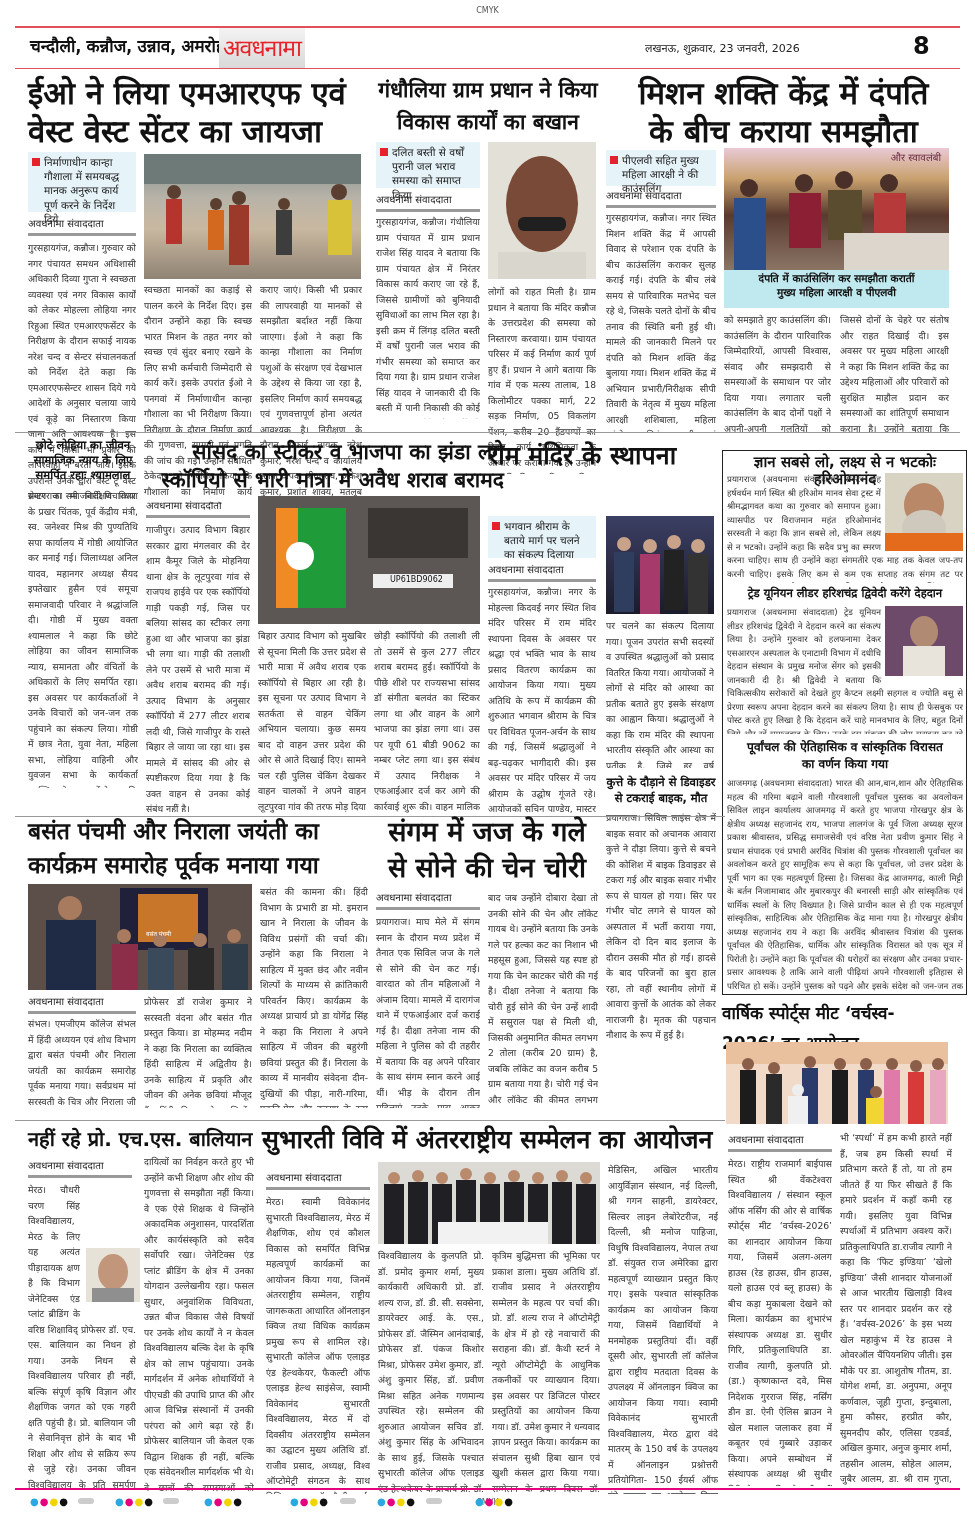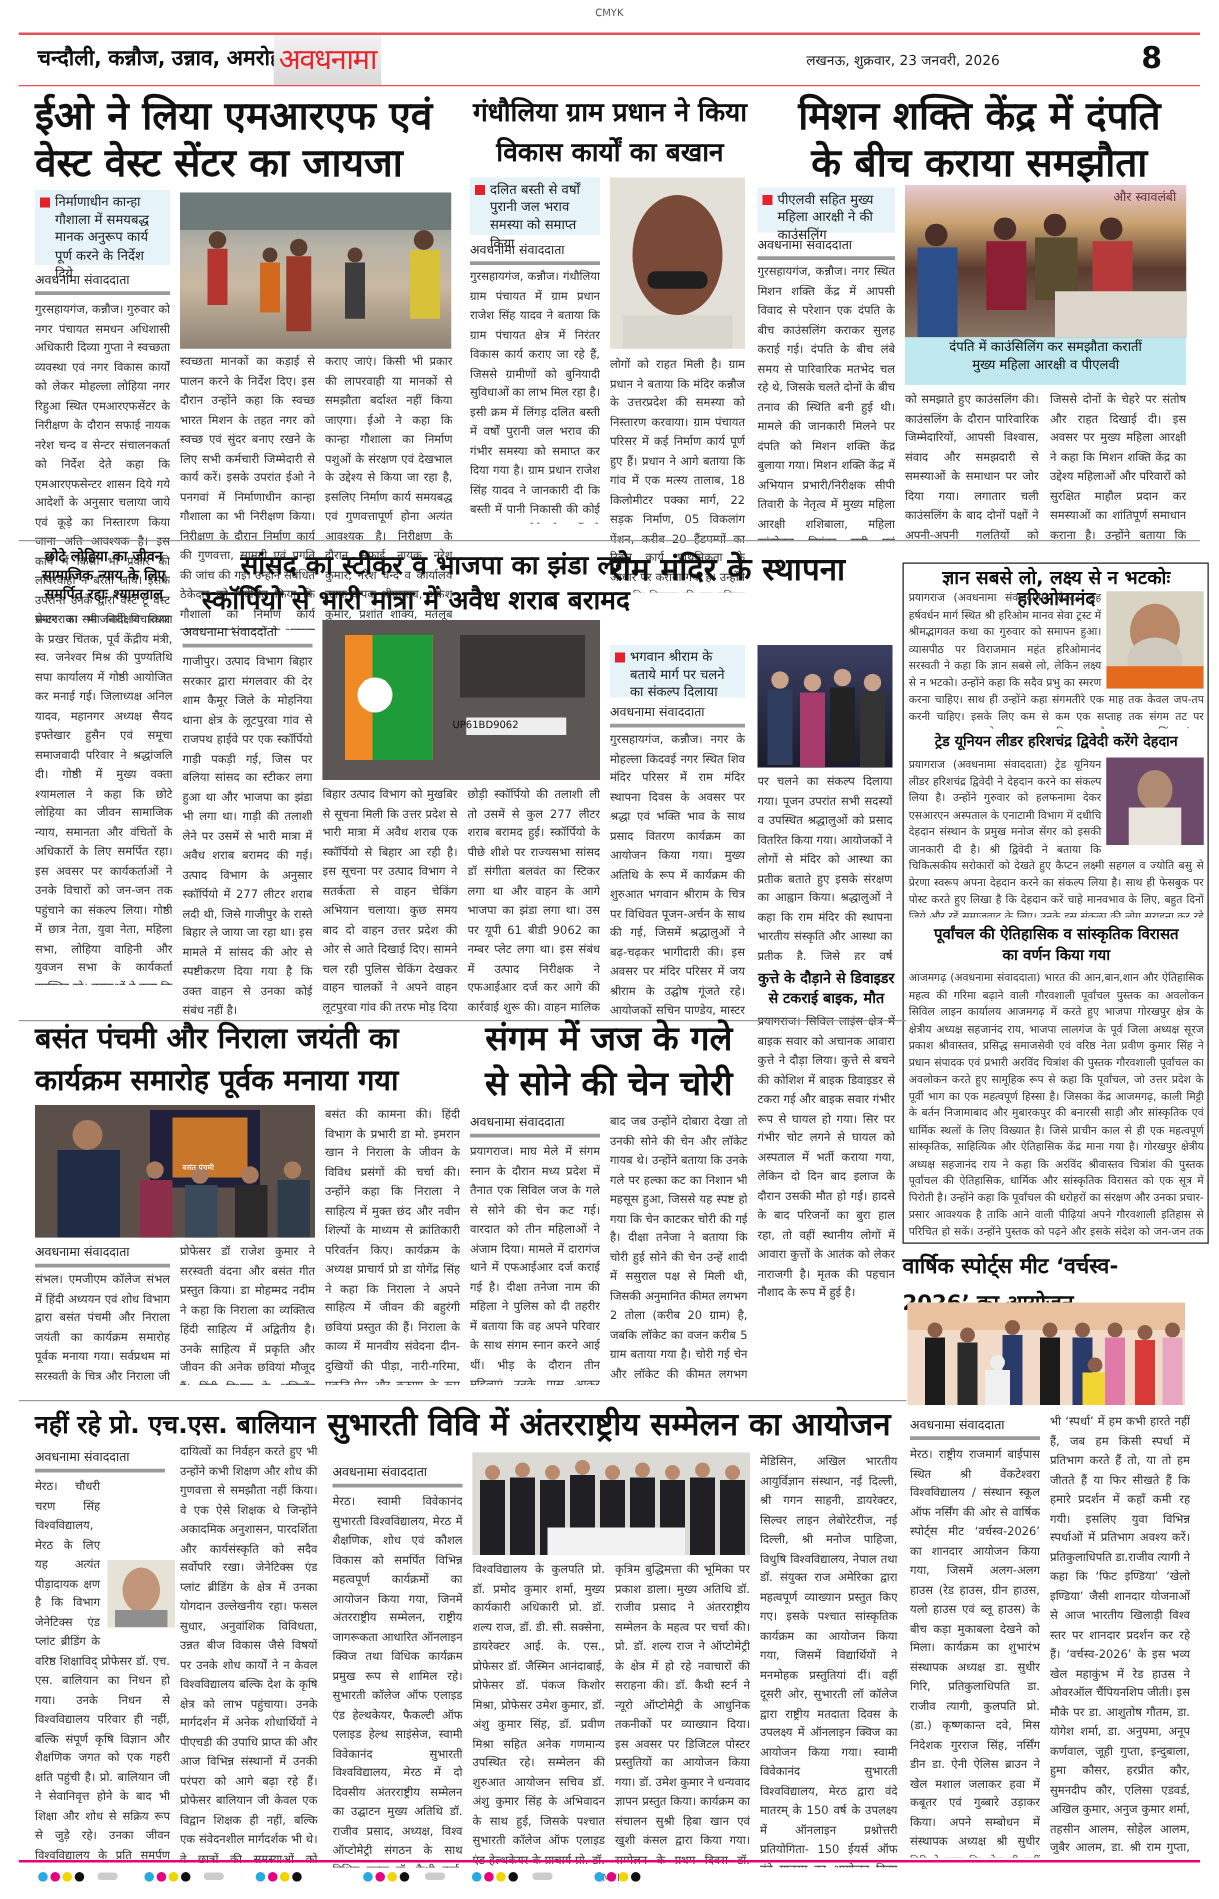--- a/index.html
+++ b/index.html
@@ -10,21 +10,21 @@
 .mast-left{left:30px;top:34px;font-size:17px;font-weight:bold;color:#111;font-family:"DejaVu Sans Condensed","DejaVu Sans",sans-serif}
 .logo-box{left:219px;top:28px;width:86px;height:40px;background:linear-gradient(#f3f3f3,#d9d9d9);text-align:center;color:#e6232a;font-weight:normal;font-size:23px;line-height:40px;letter-spacing:-1px}
 .mast-date{left:645px;top:40px;font-size:11px;color:#222}
 .pageno{left:913px;top:32px;font-size:24px;font-weight:bold;color:#111}
 .hl{font-weight:bold;color:#111;line-height:1.1;font-family:"DejaVu Sans",sans-serif}
 .sub{background:#e6f3f8;font-size:10.5px;line-height:1.35;padding:3px 4px 3px 16px;position:absolute;color:#222}
 .sub:before{content:"";position:absolute;left:4px;top:6px;width:8px;height:8px;background:#e4222b}
 .byline{font-size:10px;color:#222;position:absolute;border-bottom:3px solid #999;padding-bottom:3px}
 .txt{position:absolute;font-size:9.2px;line-height:15.5px;color:#333;text-align:justify;overflow:hidden}
 .photo{position:absolute;overflow:hidden}
-.caption{position:absolute;background:#bfe9ef;font-weight:normal;text-align:center;color:#111;font-size:15px;line-height:1.3}
+.caption{position:absolute;background:#bfe9ef;font-weight:bold;text-align:center;color:#111;font-size:15px;line-height:1.3}
 .boxed{position:absolute;border:1.5px solid #222}
 .dotrow{position:absolute;top:1496px;font-size:10px;letter-spacing:1px}
 .dotc{color:#29a9e0}.dotm{color:#e6007e}.doty{color:#f2d500}.dotk{color:#111}
 .grey-pill{position:absolute;top:1498px;width:16px;height:6px;border-radius:3px;background:#ccc}
 </style>
 </head>
 <body>
 
 <div class="abs cmyk"><span>CMYK</span></div>
 
@@ -125,21 +125,21 @@
   <div class="byline" style="left:6px;top:62px;width:104px">अवधनामा संवाददाता</div>
   <div class="photo" style="left:118px;top:60px;width:222px;height:128px;background:#4f4a48">
     <svg width="222" height="128">
       <rect x="0" y="0" width="222" height="128" fill="#5c5654"></rect>
       <rect x="18" y="12" width="70" height="100" fill="#f08a24"></rect>
       <rect x="40" y="12" width="48" height="100" fill="#1f9b3a"></rect>
       <circle cx="42" cy="60" r="14" fill="#fff"></circle>
       <rect x="110" y="12" width="100" height="50" fill="#3a3634"></rect>
       <rect x="115" y="78" width="80" height="14" fill="#eee"></rect>
     </svg>
-    <div style="position:absolute;left:104px;top:79px;font-size:8px;color:#111">UP61BD9062</div>
+    <div style="position:absolute;left:132px;top:79px;font-size:8px;color:#111">UP61BD9062</div>
   </div>
   <div class="txt" style="left:6px;top:86px;width:104px;height:290px">गाजीपुर। उत्पाद विभाग बिहार सरकार द्वारा मंगलवार की देर शाम कैमूर जिले के मोहनिया थाना क्षेत्र के लूटपुरवा गांव से राजपथ हाईवे पर एक स्कॉर्पियो गाड़ी पकड़ी गई, जिस पर बलिया सांसद का स्टीकर लगा हुआ था और भाजपा का झंडा भी लगा था। गाड़ी की तलाशी लेने पर उसमें से भारी मात्रा में अवैध शराब बरामद की गई। उत्पाद विभाग के अनुसार स्कॉर्पियो में 277 लीटर शराब लदी थी, जिसे गाजीपुर के रास्ते बिहार ले जाया जा रहा था। इस मामले में सांसद की ओर से स्पष्टीकरण दिया गया है कि उक्त वाहन से उनका कोई संबंध नहीं है।</div>
   <div class="txt" style="left:118px;top:192px;width:108px;height:186px">बिहार उत्पाद विभाग को मुखबिर से सूचना मिली कि उत्तर प्रदेश से भारी मात्रा में अवैध शराब एक स्कॉर्पियो से बिहार आ रही है। इस सूचना पर उत्पाद विभाग ने सतर्कता से वाहन चेकिंग अभियान चलाया। कुछ समय बाद दो वाहन उत्तर प्रदेश की ओर से आते दिखाई दिए। सामने चल रही पुलिस चेकिंग देखकर वाहन चालकों ने अपने वाहन लूटपुरवा गांव की तरफ मोड़ दिया और भागने लगे। उत्पाद विभाग की टीम ने पीछा किया तो चालक गाड़ी छोड़कर फरार हो गए।</div>
   <div class="txt" style="left:234px;top:192px;width:106px;height:186px">छोड़ी स्कॉर्पियो की तलाशी ली तो उसमें से कुल 277 लीटर शराब बरामद हुई। स्कॉर्पियो के पीछे शीशे पर राज्यसभा सांसद डॉ संगीता बलवंत का स्टिकर लगा था और वाहन के आगे भाजपा का झंडा लगा था। उस पर यूपी 61 बीडी 9062 का नम्बर प्लेट लगा था। इस संबंध में उत्पाद निरीक्षक ने एफआईआर दर्ज कर आगे की कार्रवाई शुरू की। वाहन मालिक की तलाश की जा रही है। पुलिस ने वाहन को जब्त कर लिया है और मामले की जांच की जा रही है।</div>
 </div>
 
 <div class="abs" style="left:488px;top:436px;width:228px;height:380px">
   <div class="abs hl" style="left:0;top:2px;width:228px;font-size:25px;line-height:36px;text-align:left">
     <div>राम मंदिर के स्थापना</div>
   </div>

